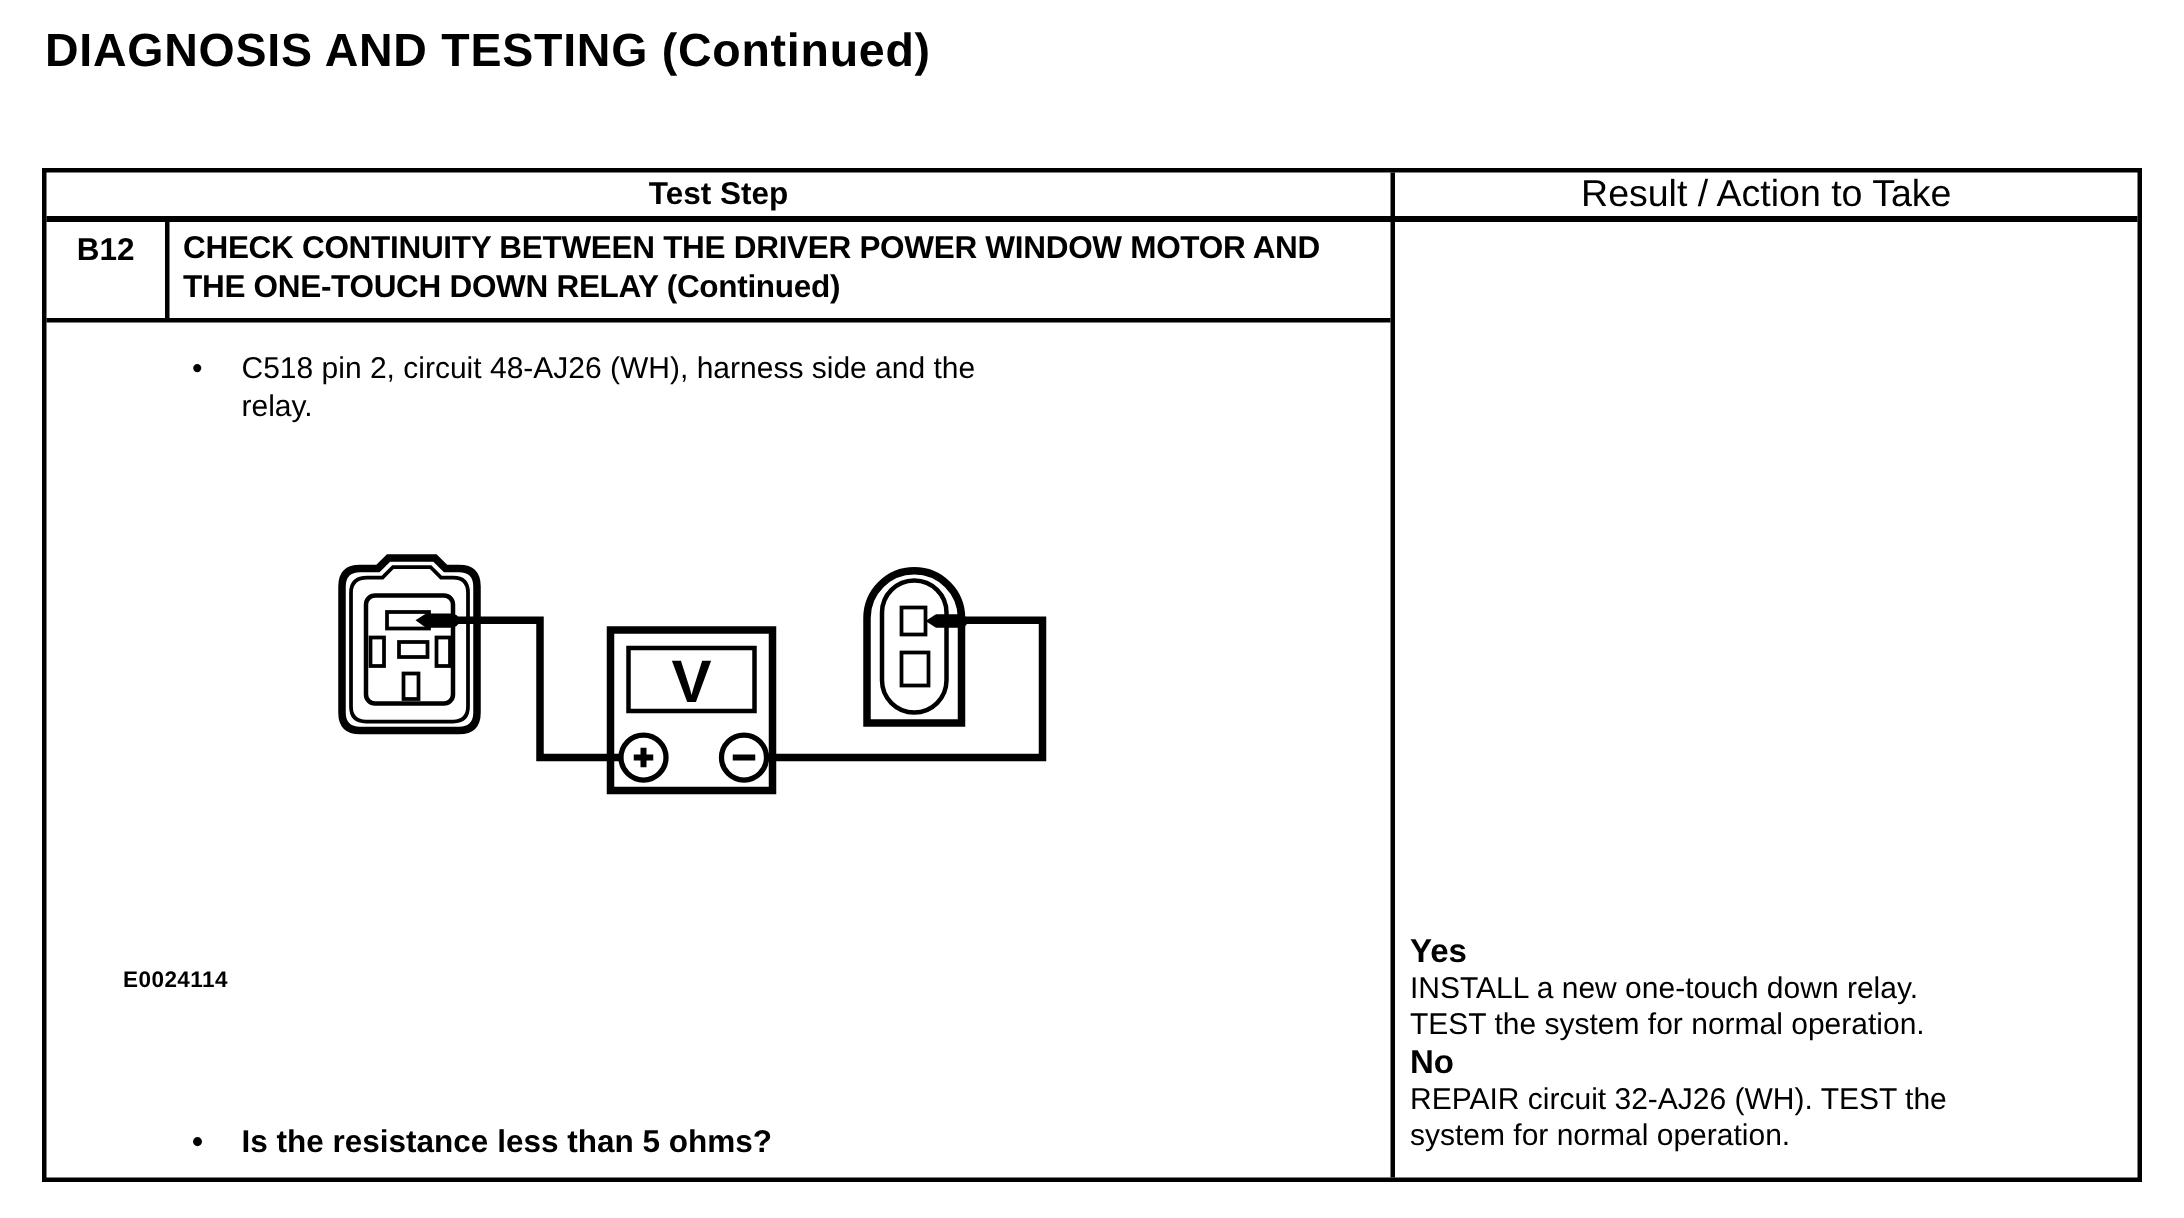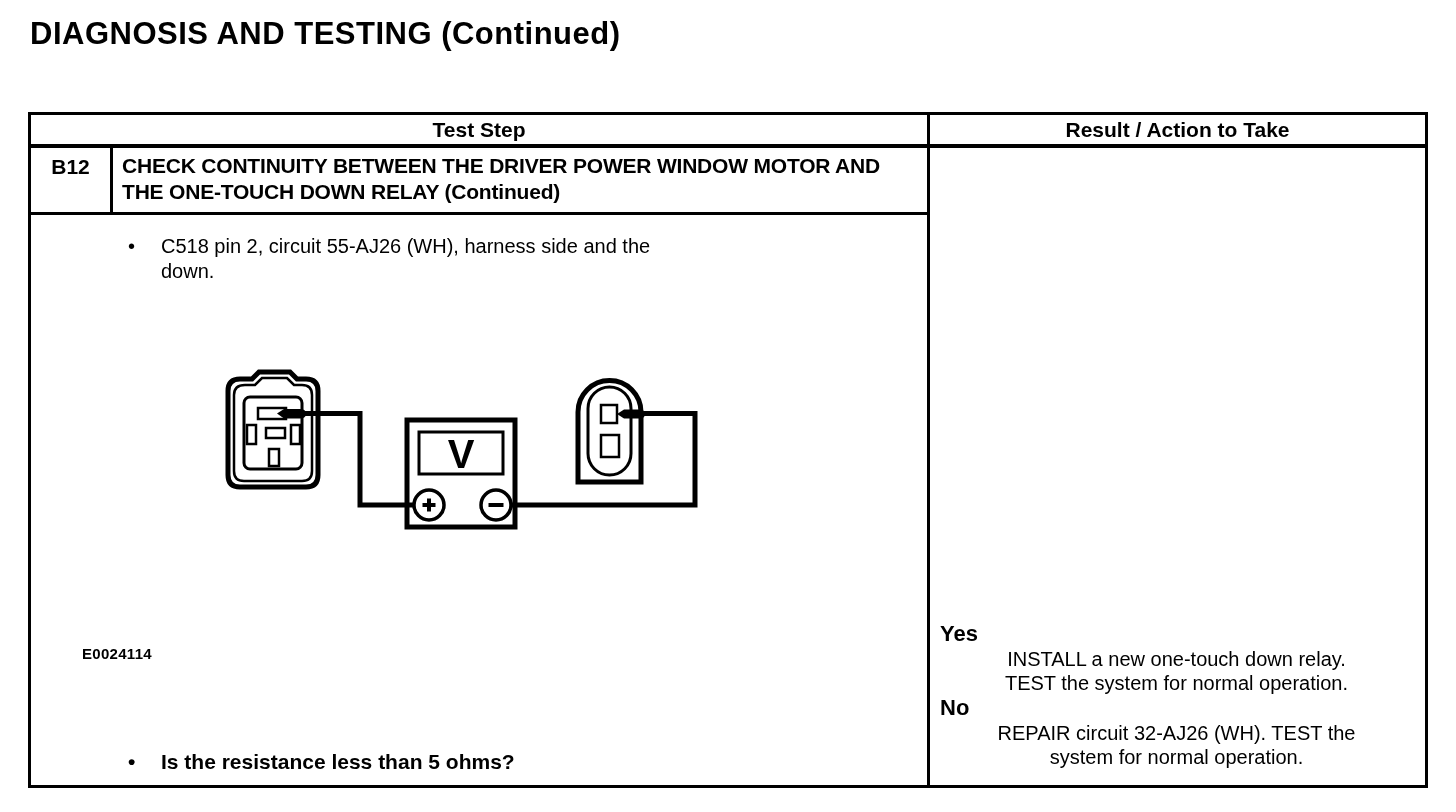--- a/index.html
+++ b/index.html
@@ -31,21 +31,21 @@
   }
   .pp-header { display: flex; border-bottom: 4px solid #000; height: 33px; flex: none; }
   .pp-header-left {
     width: 899px; border-right: 3px solid #000;
     display: flex; align-items: center; justify-content: center;
     font-weight: bold; font-size: 21px;
   }
   .pp-header-right {
     flex: 1;
     display: flex; align-items: center; justify-content: center;
-    font-weight: bold; font-size: 21px;
+    font-weight: normal; font-size: 25px;
   }
   .pp-body { display: flex; flex: 1; min-height: 0; border-radius: 15px; }
   .pp-left { width: 899px; border-right: 3px solid #000; display: flex; flex-direction: column; }
   .pp-right {
     flex: 1; display: flex; flex-direction: column; justify-content: flex-end;
     padding: 0 12px 16px 10px; font-size: 20px; line-height: 24px;
   }
   .step-head { display: flex; border-bottom: 3px solid #000; flex: none; }
   .step-id {
     width: 82px; border-right: 3px solid #000;
@@ -61,21 +61,21 @@
   .bullet-cell { width: 33px; flex: none; }
   .instr-line { display: block; }
   .diagram-wrap { margin: 83px 0 0 189px; width: 480px; height: 170px; flex: none; }
   .figure-label { margin: 108px 0 0 51px; font-size: 15px; font-weight: bold; letter-spacing: 0.3px; }
   .question-row {
     margin-top: auto; display: flex; margin-left: 97px; margin-bottom: 11px;
     font-weight: bold; font-size: 21px;
   }
   .result-label { font-weight: bold; font-size: 22px; line-height: 26px; }
   .result-no-block { }
-  .res-line { display: block; text-align: center; }
+  .res-line { display: block; }
   svg text { font-family: "Liberation Sans", sans-serif; }
 </style>
 </head>
 <body>
 
 <div class="page-title">DIAGNOSIS AND TESTING (Continued)</div>
 
 <div class="subtitle">
   <div>WINDOWS — DRIVER POWER WINDOW (Continued)</div>
 </div>
@@ -91,22 +91,22 @@
     <div class="pp-left">
       <div class="step-head">
         <div class="step-id">B12</div>
         <div class="step-title">CHECK CONTINUITY BETWEEN THE DRIVER POWER WINDOW MOTOR AND THE ONE-TOUCH DOWN RELAY (Continued)</div>
       </div>
 
       <div class="step-body">
         <div class="instruction-row">
           <span class="bullet-cell">•</span>
           <span>
-            <span class="instr-line">C518 pin 2, circuit 55-AJ26 (WH), harness side and the</span>
-            <span class="instr-line">down.</span>
+            <span class="instr-line">C518 pin 2, circuit 48-AJ26 (WH), harness side and the</span>
+            <span class="instr-line">relay.</span>
           </span>
         </div>
 
         <div class="diagram-wrap">
           <svg width="480" height="170" viewBox="0 0 480 170">
 
             <g stroke="#000" fill="#ffffff">
               <path d="M 20 12 H 32 L 39 5 H 70 L 77 12 H 86 Q 98 12 98 24 V 108 Q 98 120 86 120 H 20 Q 8 120 8 108 V 24 Q 8 12 20 12 Z" stroke-width="5"></path>
               <path d="M 25 18 H 35 L 42 11 H 67 L 74 18 H 82 Q 92 18 92 28 V 104 Q 92 114 82 114 H 24 Q 14 114 14 104 V 28 Q 14 18 25 18 Z" stroke-width="2.5"></path>
               <rect x="24" y="30" width="58" height="72" rx="6" stroke-width="3"></rect>

